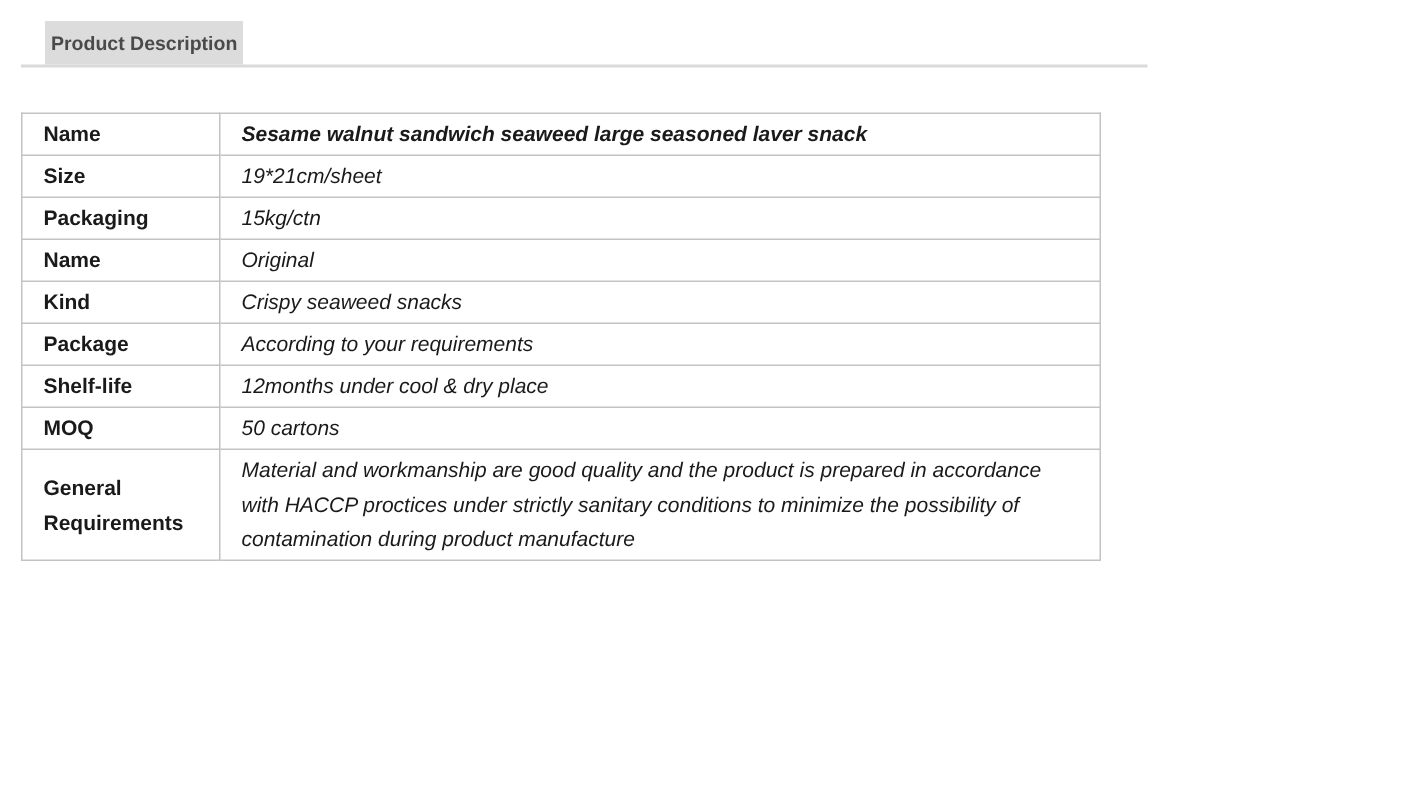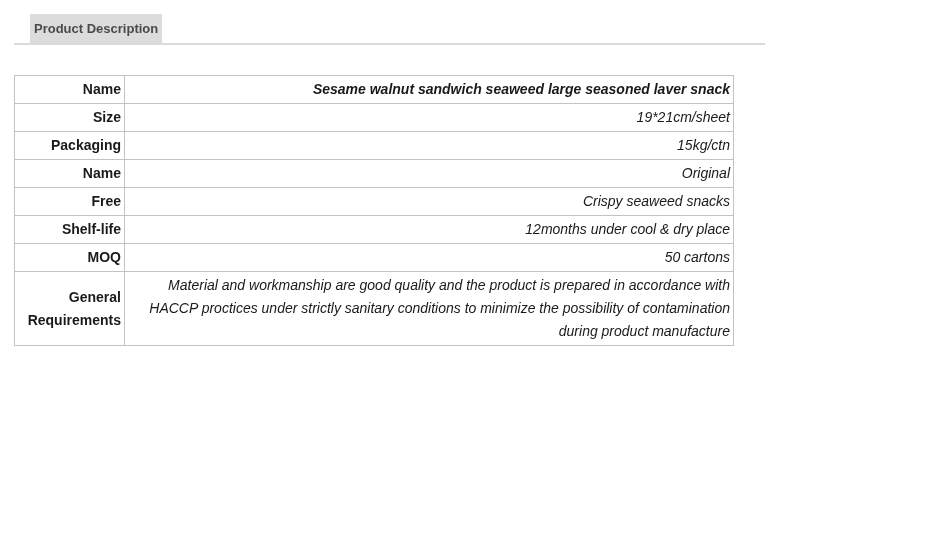--- a/index.html
+++ b/index.html
@@ -45,22 +45,21 @@
     top: 75px;
     width: 720px;
     border-collapse: collapse;
     table-layout: fixed;
     font-size: 14px;
   }
   table.spec-table td {
     border: 1px solid #c3c3c3;
     vertical-align: middle;
     line-height: 23px;
-    padding: 2px 3px;
-    text-align: right;
+    padding: 2px 14px;
   }
   td.label-cell {
     width: 103px;
     font-weight: bold;
     padding-left: 3px;
   }
   td.value-cell {
     padding-left: 4px;
     padding-right: 8px;
     font-style: italic;
@@ -90,22 +89,26 @@
         </tr>
         <tr class="spec-row">
           <td class="label-cell">Packaging</td>
           <td class="value-cell">15kg/ctn</td>
         </tr>
         <tr class="spec-row">
           <td class="label-cell">Name</td>
           <td class="value-cell">Original</td>
         </tr>
         <tr class="spec-row">
-          <td class="label-cell">Free</td>
+          <td class="label-cell">Kind</td>
           <td class="value-cell">Crispy seaweed snacks</td>
+        </tr>
+        <tr class="spec-row">
+          <td class="label-cell">Package</td>
+          <td class="value-cell">According to your requirements</td>
         </tr>
         <tr class="spec-row">
           <td class="label-cell">Shelf-life</td>
           <td class="value-cell">12months under cool &amp; dry place</td>
         </tr>
         <tr class="spec-row">
           <td class="label-cell">MOQ</td>
           <td class="value-cell">50 cartons</td>
         </tr>
         <tr class="spec-row">

